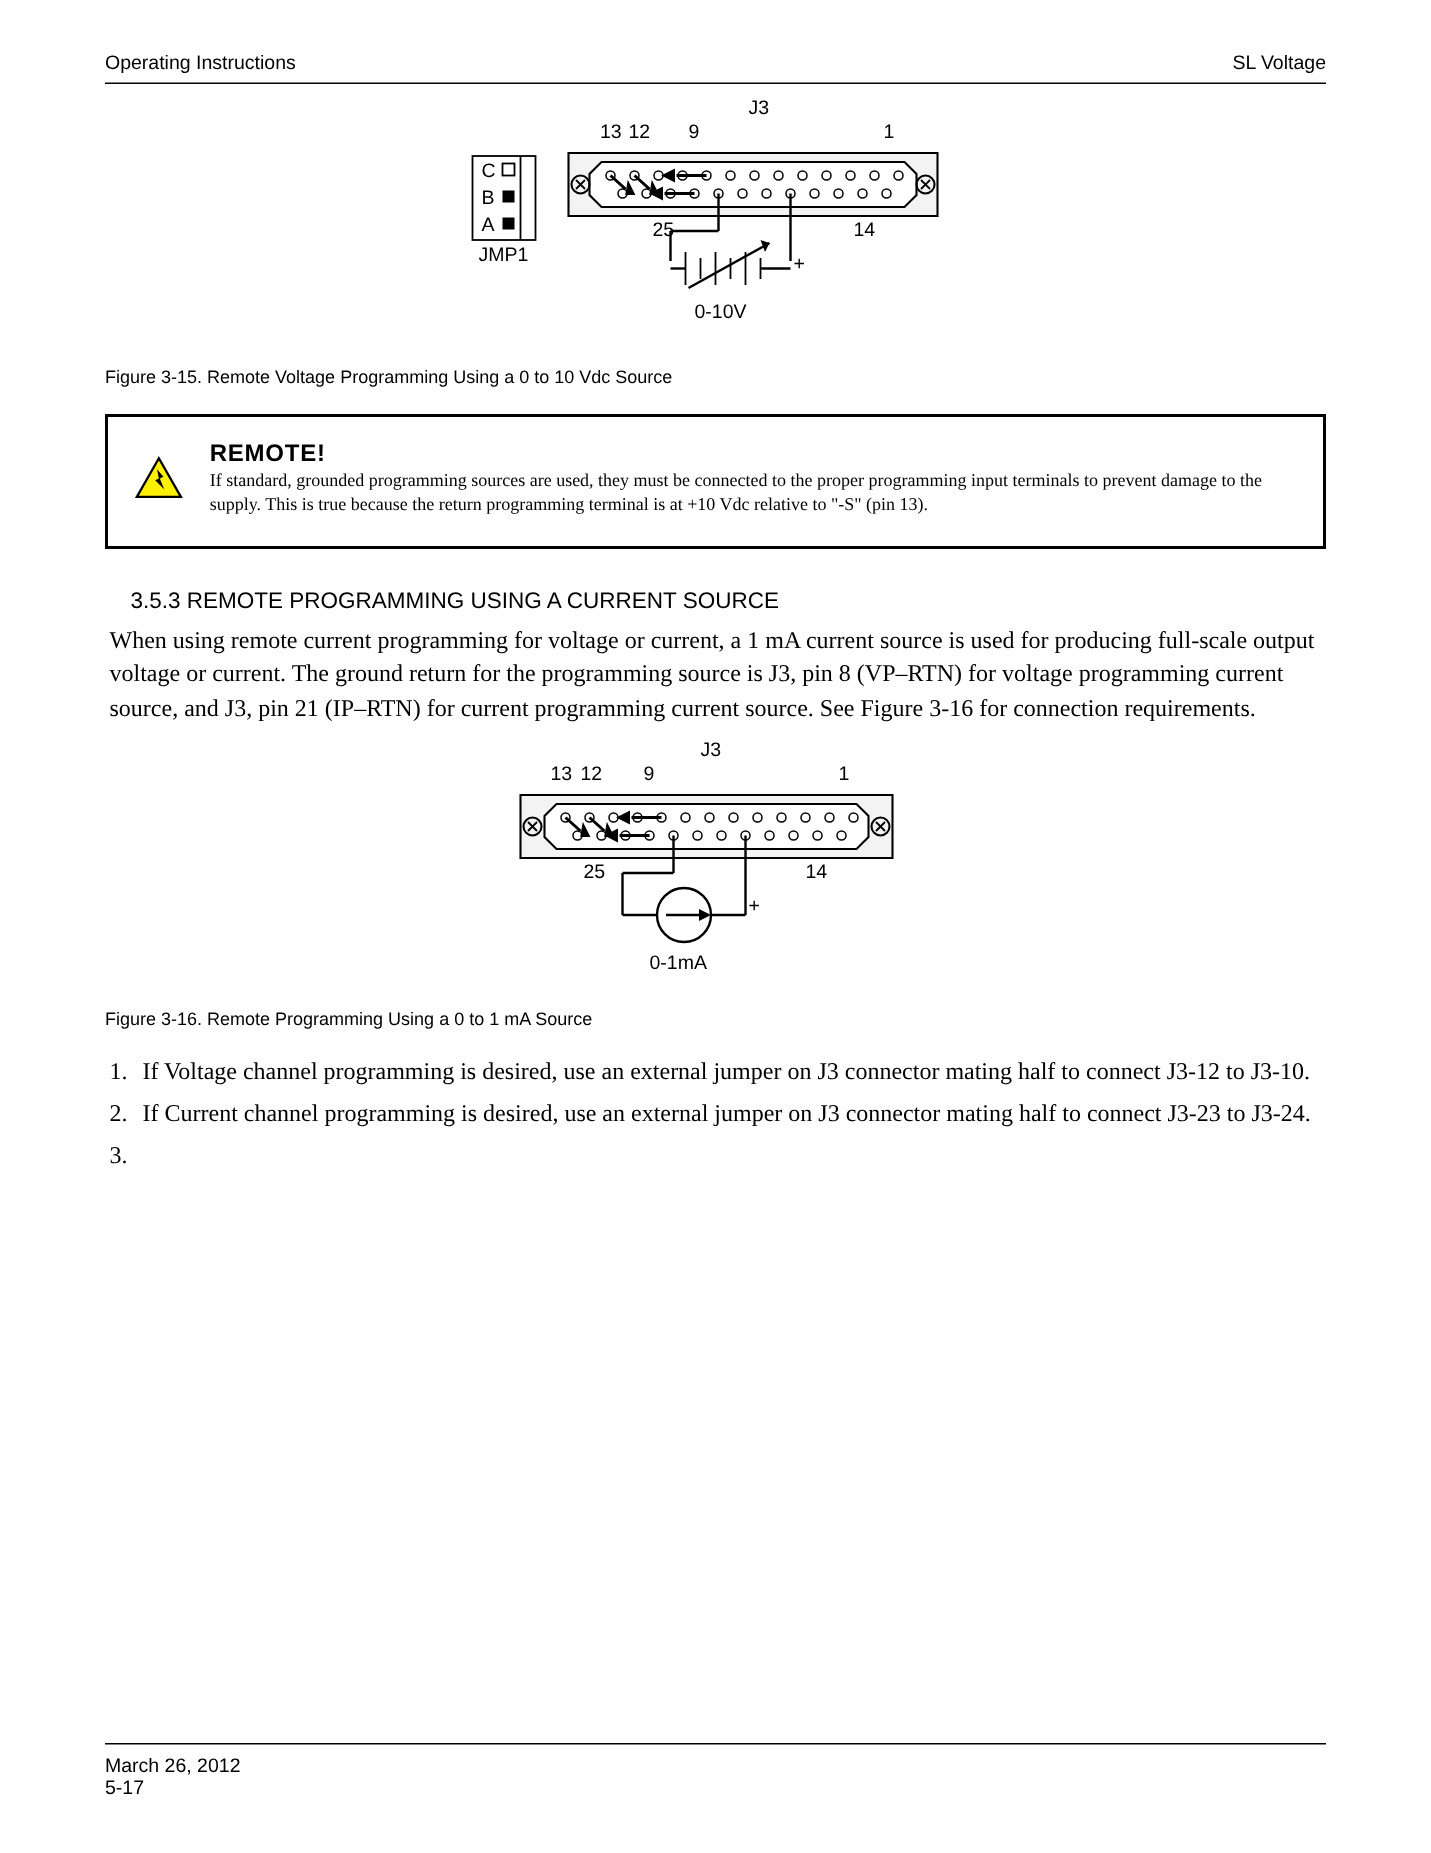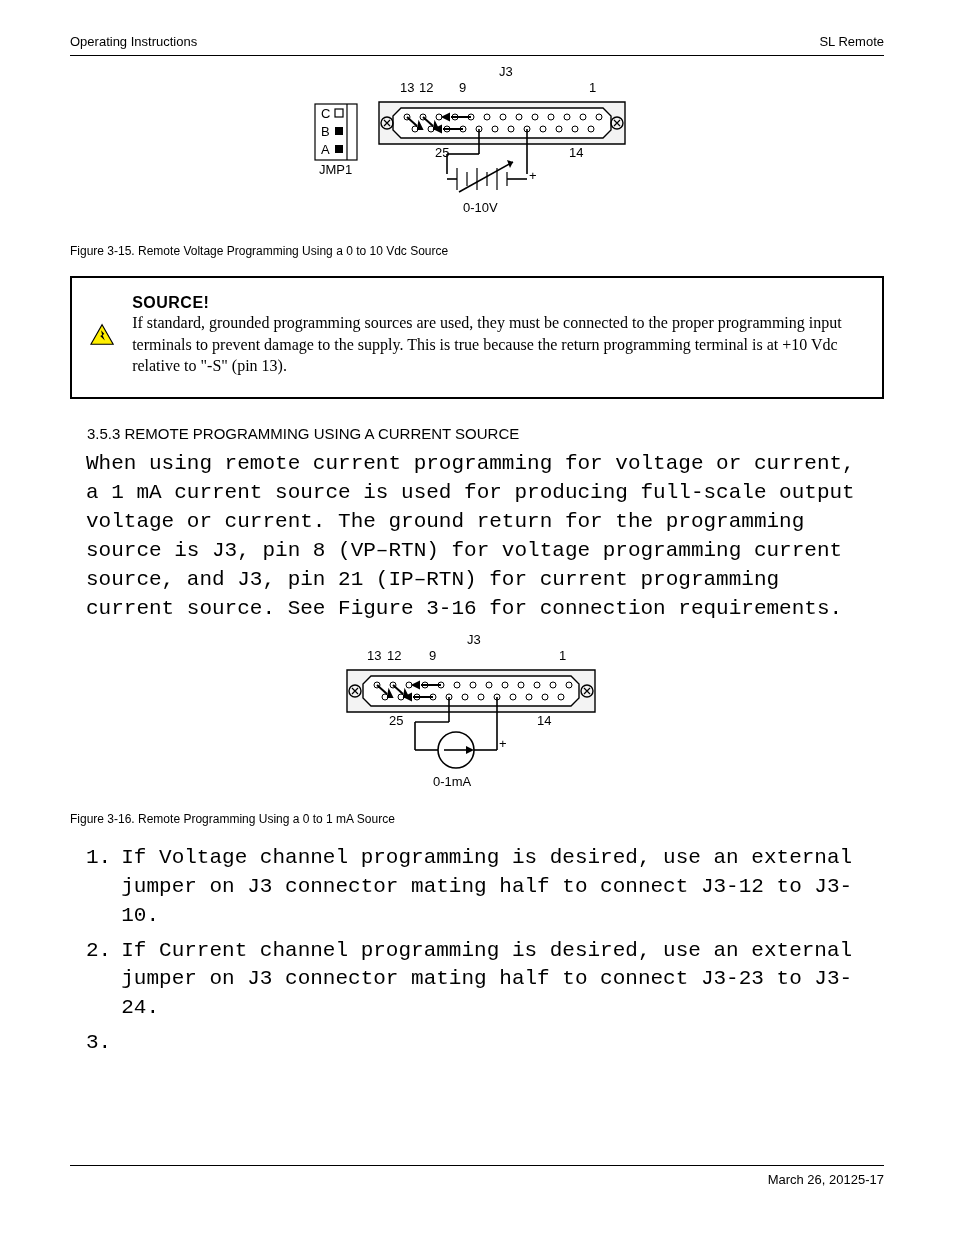--- a/index.html
+++ b/index.html
@@ -3,34 +3,34 @@
 <meta charset="utf-8">
 <style>
   :root { --page-w: 954px; --page-h: 1235px; --ink:#000; }
   html,body{margin:0;padding:0;background:#fff;font-family:Arial,Helvetica,sans-serif;color:var(--ink);}
   .page{width:var(--page-w);min-height:var(--page-h);margin:0 auto;position:relative;box-sizing:border-box;padding:30px 70px 40px 70px;}
   .running-head{display:flex;justify-content:space-between;font-size:13px;border-bottom:1.5px solid #000;padding:4px 0 6px 0;margin-bottom:4px;}
   .figure-wrap{text-align:center;margin:6px 0 2px 0;}
   .figure-caption{font-size:12px;margin:2px 0 18px 0;text-align:left;}
   .warning-box{border:2px solid #000;padding:16px 18px 20px 18px;margin:8px 0 26px 0;display:flex;gap:18px;align-items:center;}
   .warn-head{font-weight:bold;font-family:Arial,Helvetica,sans-serif;font-size:16px;letter-spacing:0.5px;}
-  .warn-text{font-family:"Times New Roman",Times,serif;font-size:16px;line-height:1.35;}
+  .warn-text{font-family:"Times New Roman",Times,serif;font-size:12px;line-height:1.35;}
   .section-title{font-weight:normal;font-size:15px;margin:10px 0 8px 17px;}
-  .body{font-family:Liberation Mono, monospace;font-size:21px;line-height:1.38;margin:6px 16px;}
-  .footer{position:absolute;left:70px;right:70px;bottom:48px;border-top:1.5px solid #000;padding-top:6px;display:flex;justify-content:flex-end;font-size:13px;}
+  .body{font-family:Liberation Serif, serif;font-size:16px;line-height:1.38;margin:6px 3px;}
+  .footer{position:absolute;left:70px;right:70px;bottom:36px;border-top:1.5px solid #000;padding-top:6px;display:flex;justify-content:flex-end;font-size:13px;flex-direction:column;}
   .diagram-svg{display:block;margin:0 auto;}
 </style>
 </head>
 <body>
 
 <div class="page">
 
   <div class="running-head">
     <span>Operating Instructions</span>
-    <span>SL Remote</span>
+    <span>SL Voltage</span>
   </div>
 
   <div class="figure-wrap">
     <svg class="diagram-svg" width="340" height="180" viewBox="0 0 340 180">
 
       <g>
         <rect x="8" y="42" width="42" height="56" fill="none" stroke="#000" stroke-width="1.2"></rect>
         <line x1="40" y1="42" x2="40" y2="98" stroke="#000" stroke-width="1.2"></line>
         <text x="14" y="56" font-size="13" font-family="Arial">C</text>
         <text x="14" y="74" font-size="13" font-family="Arial">B</text>
@@ -126,21 +126,21 @@
     </svg>
   </div>
   <div class="figure-caption">Figure 3-15. Remote Voltage Programming Using a 0 to 10 Vdc Source</div>
 
   <div class="warning-box">
     <svg width="52" height="48" viewBox="0 0 52 48">
       <polygon points="26,2 50,44 2,44" fill="#ffef00" stroke="#000" stroke-width="2.5"></polygon>
       <path d="M24,14 L31,22 L27,24 L32,36 L22,26 L26,24 Z" fill="#000"></path>
     </svg>
     <div>
-      <div class="warn-head">SOURCE!</div>
+      <div class="warn-head">REMOTE!</div>
       <div class="warn-text">If standard, grounded programming sources are used, they must be connected to the proper programming input terminals to prevent damage to the supply. This is true because the return programming terminal is at +10 Vdc relative to "-S" (pin 13).</div>
     </div>
   </div>
 
   <div class="section-title">3.5.3  REMOTE PROGRAMMING USING A CURRENT SOURCE</div>
   <p class="body">When using remote current programming for voltage or current, a 1 mA current source is used for producing full-scale output voltage or current. The ground return for the programming source is J3, pin 8 (VP–RTN) for voltage programming current source, and J3, pin 21 (IP–RTN) for current programming current source. See Figure 3-16 for connection requirements.</p>
 
   <div class="figure-wrap">
     <svg class="diagram-svg" width="300" height="180" viewBox="0 0 300 180">
       <text x="140" y="14" font-size="13" font-family="Arial">J3</text>

